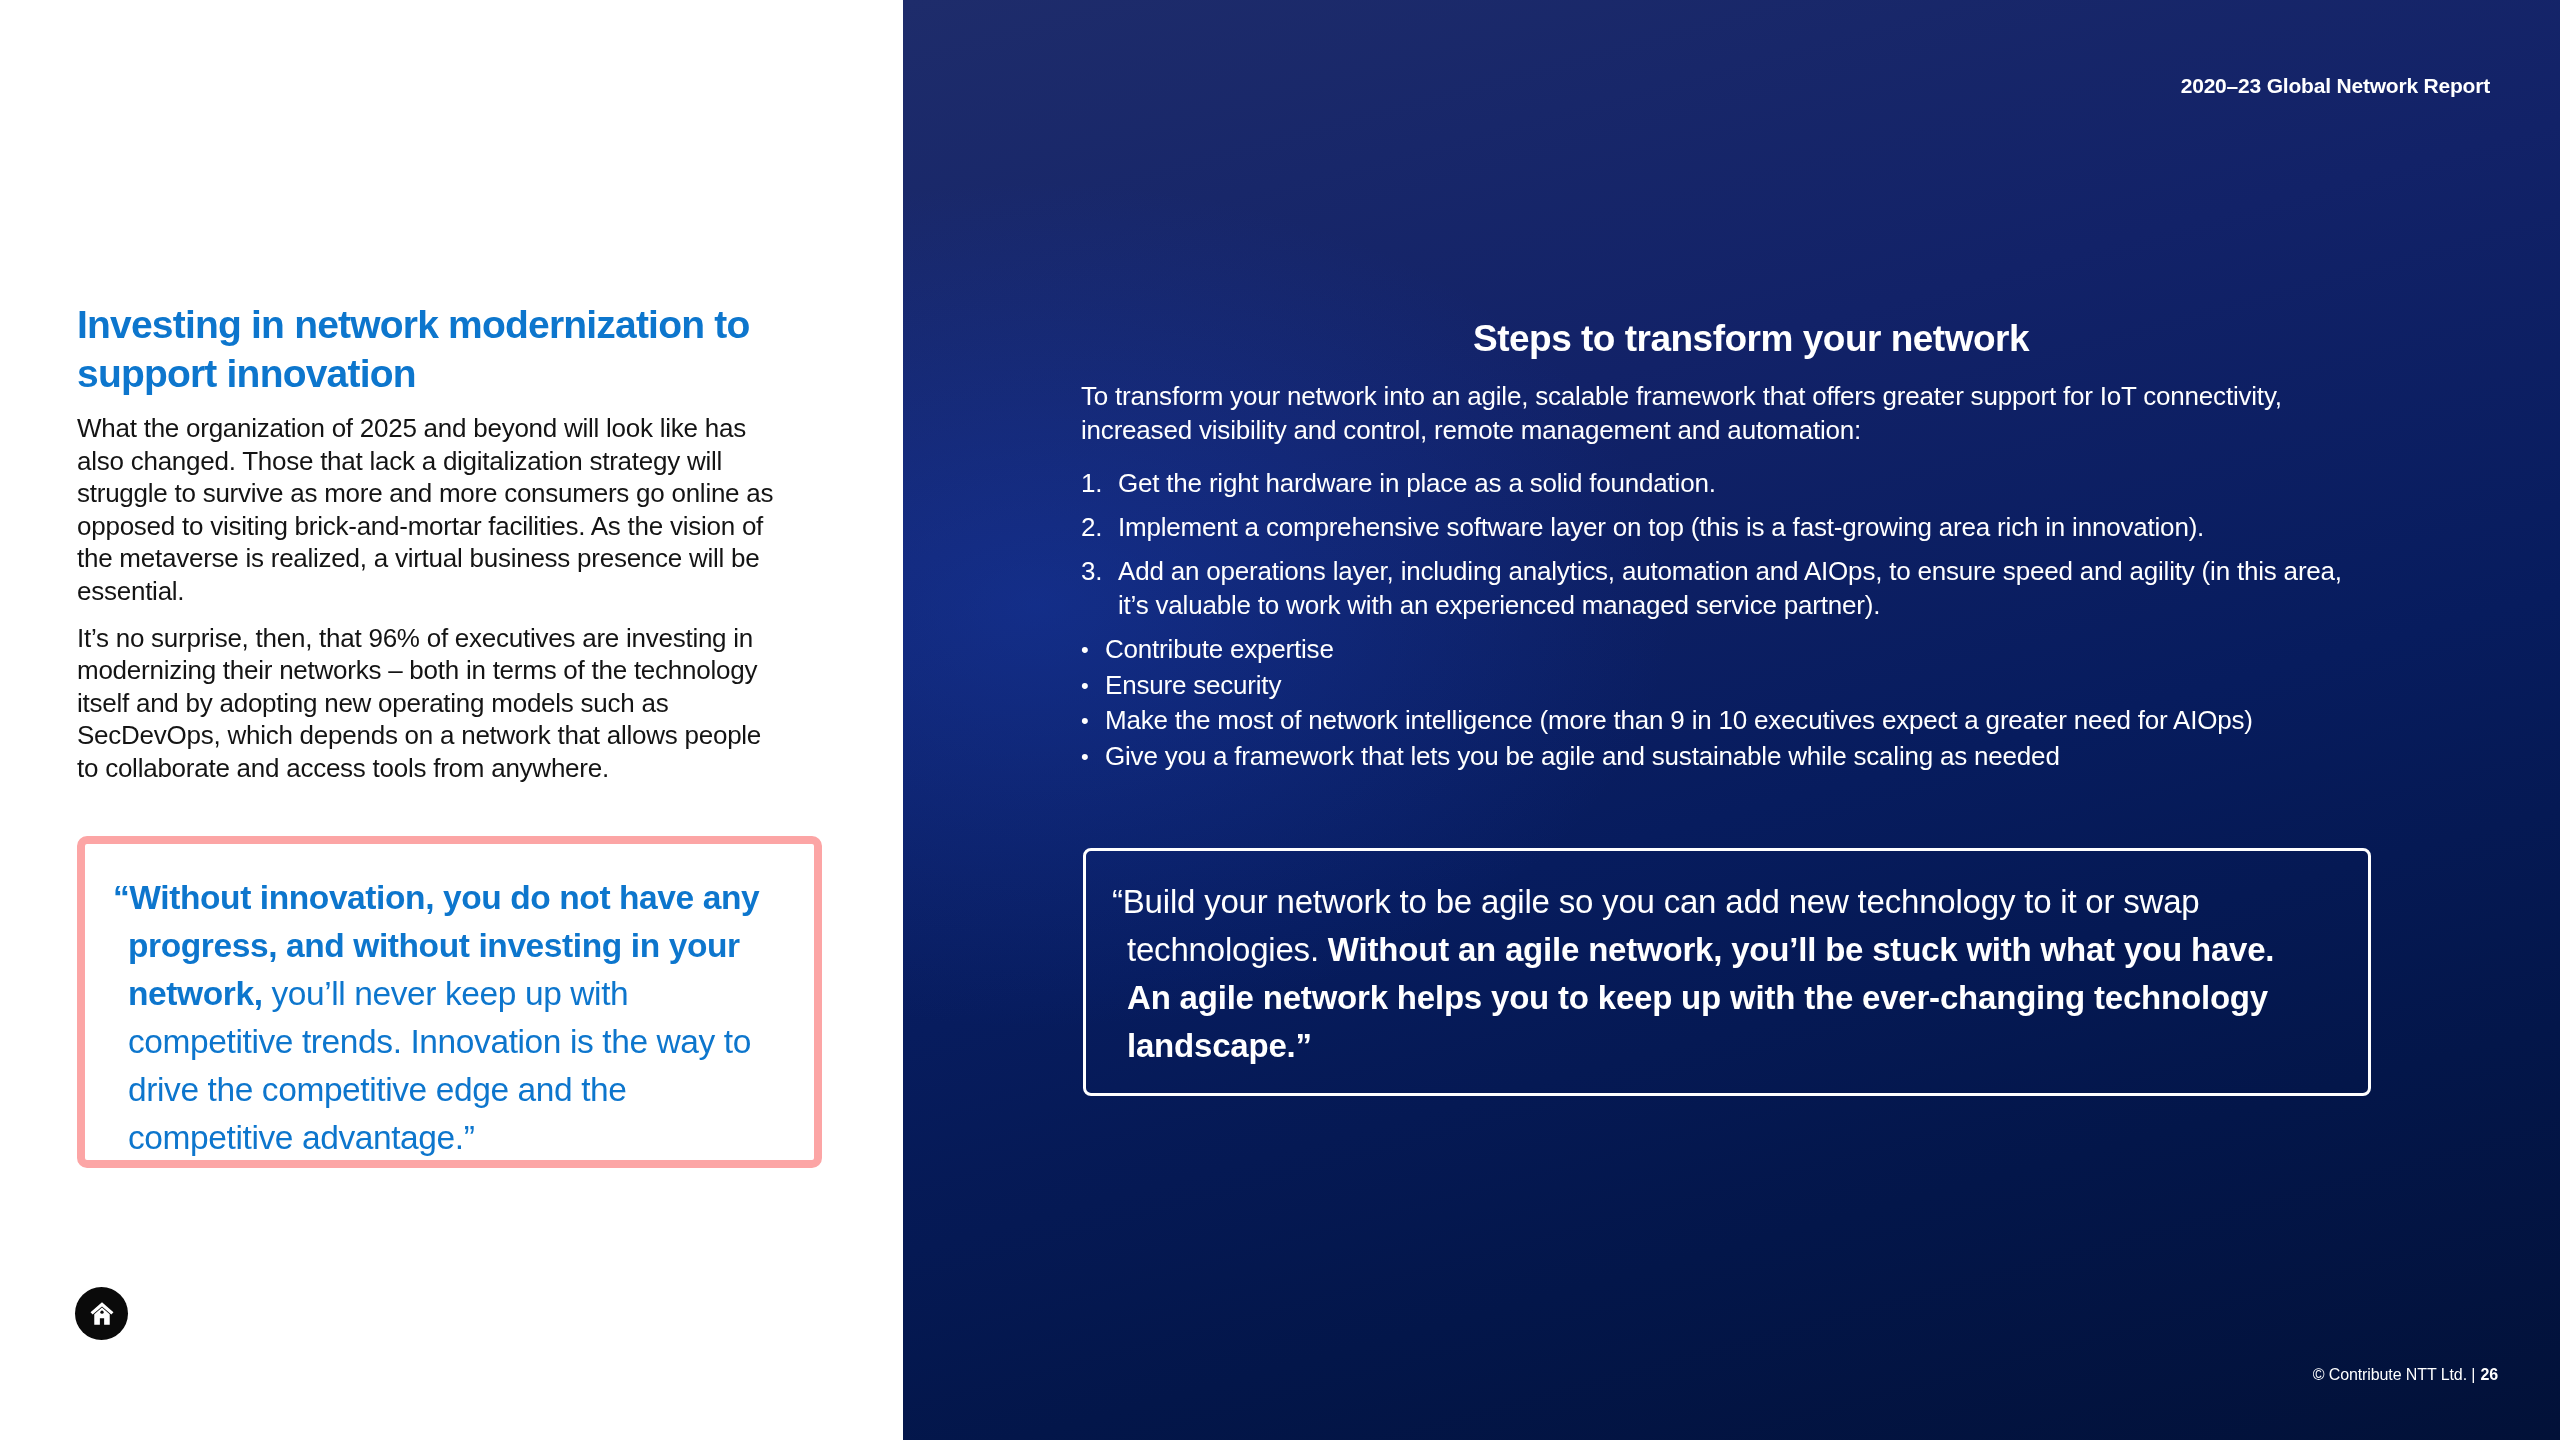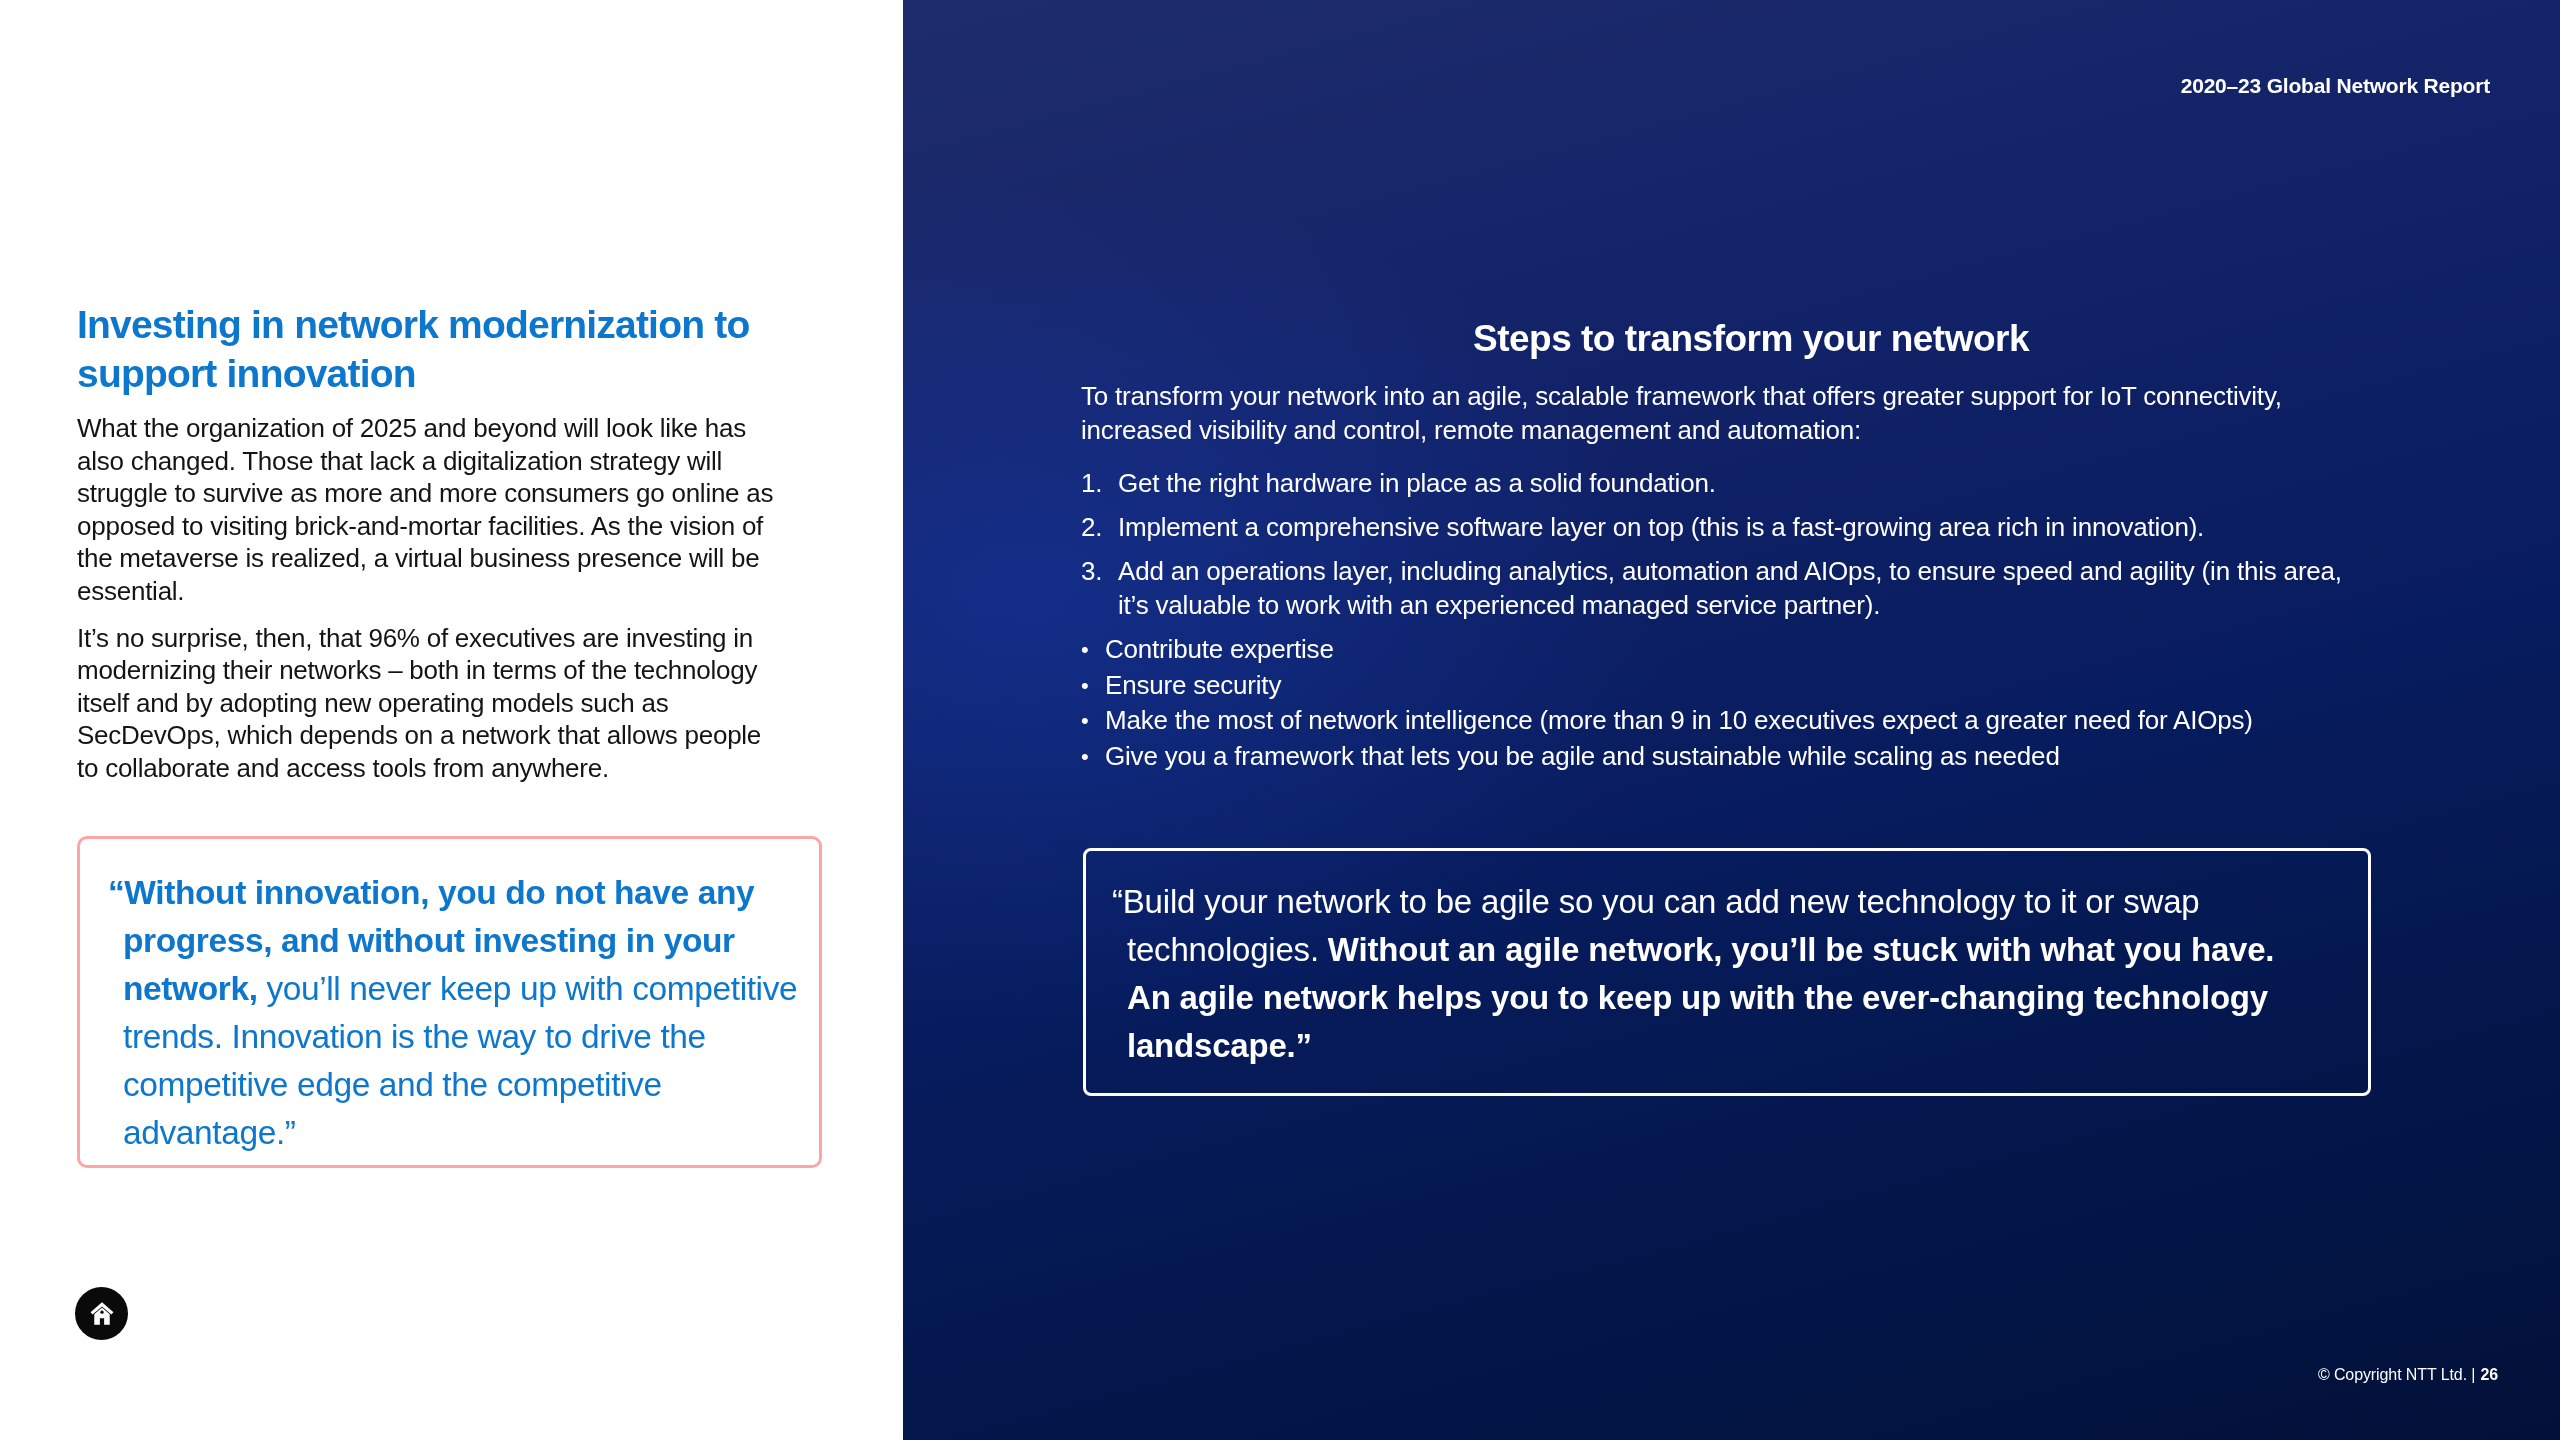--- a/index.html
+++ b/index.html
@@ -21,21 +21,21 @@
     margin:0 0 14px 0;
     font-size:39px;line-height:49px;font-weight:700;
     letter-spacing:-0.8px;color:#0d76cd;
   }
   .left-col p{
     margin:0 0 14px 0;width:706px;
     font-size:26px;line-height:32.6px;letter-spacing:-0.25px;color:#141414;
   }
   .quote-left{
     position:absolute;left:77px;top:836px;width:745px;height:332px;
-    box-sizing:border-box;border:3px solid #fca5a5;border-radius:10px;
+    box-sizing:border-box;border:8px solid #fca5a5;border-radius:10px;
     padding:30px 18px 0 43px;
   }
   .quote-left p{
     margin:0;color:#0d76cd;
     font-size:33.5px;line-height:48px;letter-spacing:-0.4px;
     text-indent:-15px;
   }
   .quote-left .bold, .quote-right .bold{font-weight:700;}
 
   .home-btn{
@@ -166,17 +166,17 @@
           <span>Give you a framework that lets you be agile and sustainable while scaling as needed</span>
         </div>
       </div>
     </div>
 
     <div class="quote-right">
       <p><span>“Build your network to be agile so you can add new technology to it or swap technologies. </span><span class="bold">Without an agile network, you’ll be stuck with what you have. An agile network helps you to keep up with the ever-changing technology landscape.”</span></p>
     </div>
 
     <div class="r-footer">
-      <span>© Copyright NTT Ltd. |</span><span class="pgnum">26</span>
+      <span>© Contribute NTT Ltd. |</span><span class="pgnum">26</span>
     </div>
 
   </div>
 </div>
 
 </body></html>

